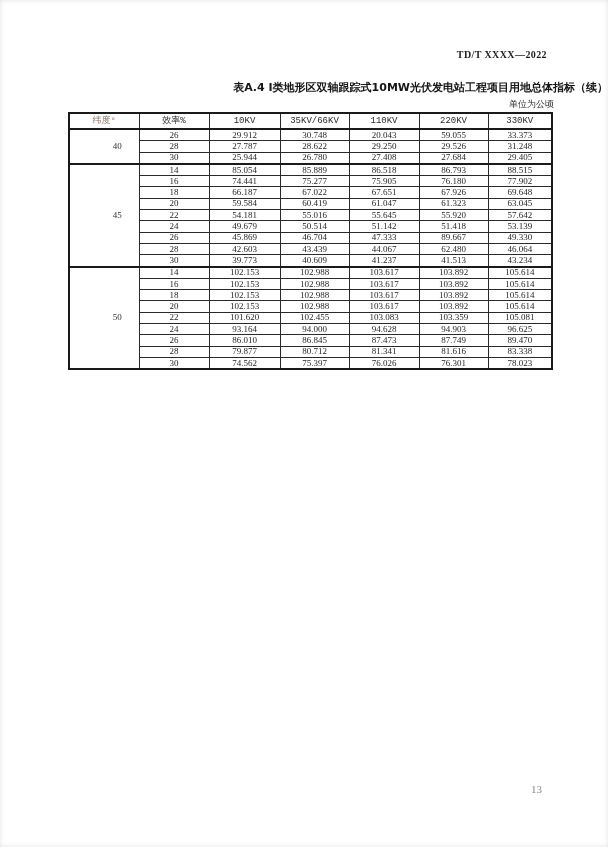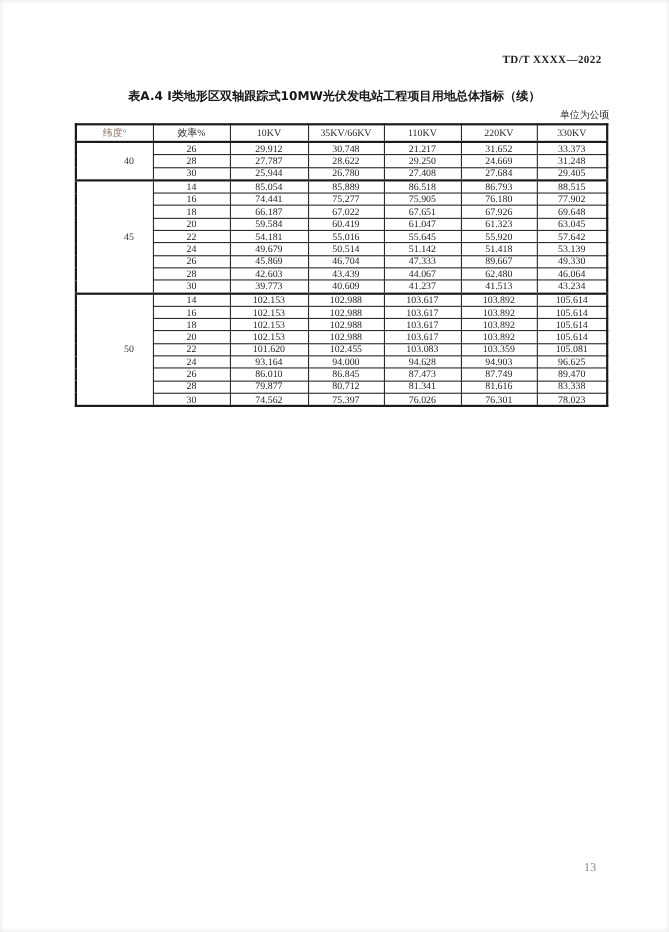--- a/index.html
+++ b/index.html
@@ -29,21 +29,21 @@
     font-weight: bold;
     letter-spacing: 0.4px;
     color: #1c1c1c;
     white-space: nowrap;
   }
   .table-title {
     position: absolute;
     top: 80px;
     left: 0;
     width: 100%;
-    text-align: center;
+    text-align: right;
     font-family: "DejaVu Sans", "Liberation Sans", sans-serif;
     font-size: 11px;
     font-weight: bold;
     color: #161616;
     white-space: nowrap;
   }
   .unit-note {
     position: absolute;
     top: 98px;
     right: 54px;
@@ -56,21 +56,21 @@
   table.data-table {
     position: absolute;
     left: 68px;
     top: 112px;
     width: 484px;
     border-collapse: collapse;
     table-layout: fixed;
     border: 2px solid #1a1a1a;
   }
   table.data-table th {
-    font-family: Liberation Serif, serif;
+    font-family: Liberation Mono, monospace;
     font-weight: normal;
     font-size: 9px;
     height: 14px;
     padding: 0;
     border: 1px solid #2a2a2a;
     border-bottom: 2px solid #1a1a1a;
     color: #2a2a2a;
     text-align: center;
     line-height: 1;
   }
@@ -135,30 +135,30 @@
         <th>220KV</th>
         <th>330KV</th>
       </tr>
   </thead>
   <tbody id="table-body">
       <tr>
         <td rowspan="3" class="lat-cell">40</td>
         <td>26</td>
         <td>29.912</td>
         <td>30.748</td>
-        <td>21.217</td>
-        <td>31.652</td>
+        <td>20.043</td>
+        <td>59.055</td>
         <td>33.373</td>
       </tr>
       <tr>
         <td>28</td>
         <td>27.787</td>
         <td>28.622</td>
         <td>29.250</td>
-        <td>24.669</td>
+        <td>29.526</td>
         <td>31.248</td>
       </tr>
       <tr>
         <td>30</td>
         <td>25.944</td>
         <td>26.780</td>
         <td>27.408</td>
         <td>27.684</td>
         <td>29.405</td>
       </tr>

